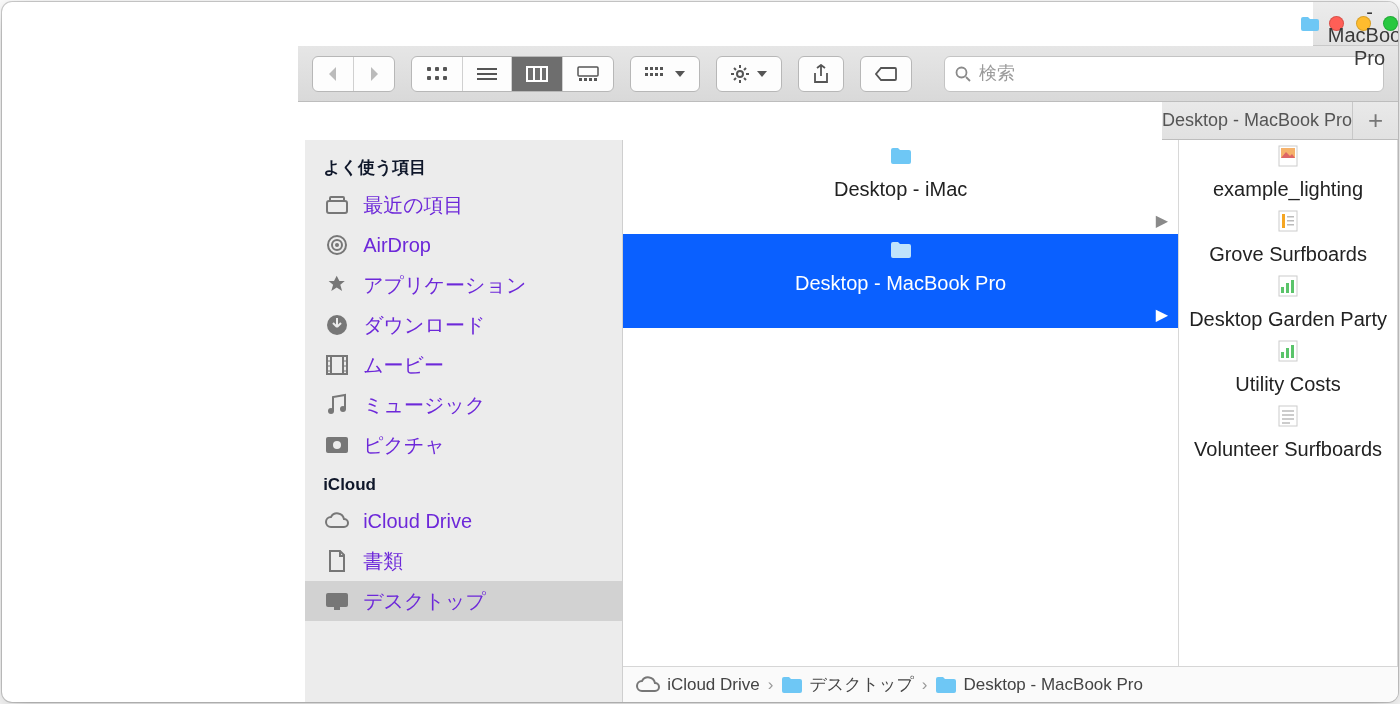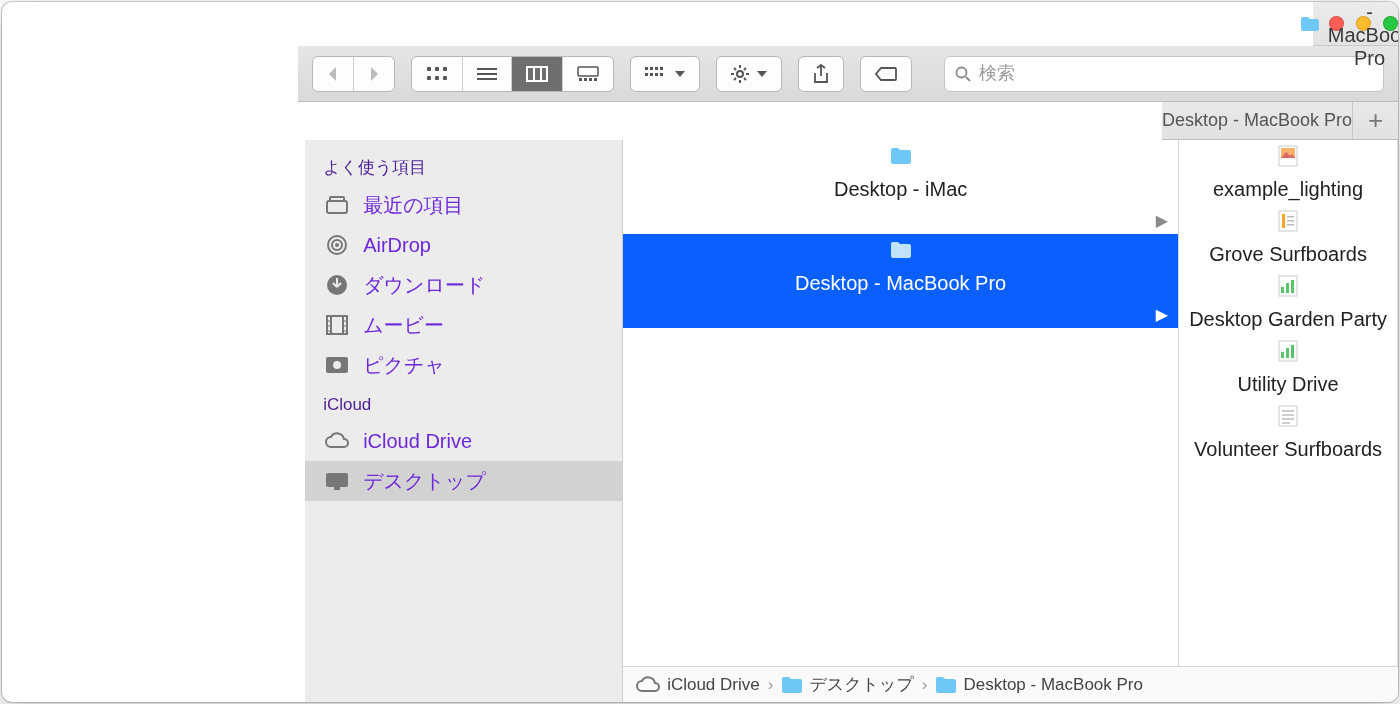--- a/index.html
+++ b/index.html
@@ -76,21 +76,21 @@
     border-bottom:1px solid #bdbdbd; display:flex; align-items:center;
   }
   .tabbar .tabtitle { flex:1; text-align:center; font-size:18px; color:#555; }
   .newtab { width:46px; text-align:center; font-size:26px; color:#777; border-left:1px solid #c8c8c8; height:100%; display:flex;align-items:center;justify-content:center; cursor:pointer;}
   
   .main { flex:1; display:flex; min-height:0;}
   .sidebar {
     width: 318px; background:#ececec; border-right:1px solid #cfcfcf;
     overflow-y:auto; padding-top:6px;
   }
-  .sb-header { font-size:17px; color:#4c1d95; padding:10px 18px 6px; font-weight:400;}
+  .sb-header { font-size:17px; color:#0f172a; padding:10px 18px 6px; font-weight:700;}
   .sb-item {
     display:flex; align-items:center; gap:12px; padding:6px 18px; font-size:20px; color:#6d28d9; cursor:pointer;
   }
   .sb-item.selected { background:#d2d2d2; }
   .sb-item .icon { width:28px; height:28px; display:flex; align-items:center; justify-content:center; color:#6f6f73;}
   .columns { flex:1; display:flex; flex-direction:column; min-width:0;}
   .colwrap { flex:1; display:flex; min-height:0;}
   .col {
     border-right:1px solid #d8d8d8; overflow-y:auto; min-height:0;
   }
@@ -288,20 +288,28 @@
               <circle cx="12" cy="12" r="9" fill="none" stroke="#777" stroke-width="2"></circle>
               <circle cx="12" cy="12" r="5" fill="none" stroke="#777" stroke-width="2"></circle>
               <circle cx="12" cy="12" r="2" fill="#777"></circle>
             </svg>
           </span>
           <span>AirDrop</span>
         </div>
         <div class="sb-item">
           <span class="icon">
             <svg width="24" height="24" viewBox="0 0 24 24">
+              <path fill="#777" d="M12 2l3 6h6l-5 4 2 7-6-4-6 4 2-7-5-4h6z" transform="scale(.9) translate(1,1)"></path>
+            </svg>
+          </span>
+          <span>アプリケーション</span>
+        </div>
+        <div class="sb-item">
+          <span class="icon">
+            <svg width="24" height="24" viewBox="0 0 24 24">
               <circle cx="12" cy="12" r="10" fill="#777"></circle>
               <path fill="#ececec" d="M12 5v9m0 0l-4-4m4 4l4-4" stroke="#ececec" stroke-width="2"></path>
             </svg>
           </span>
           <span>ダウンロード</span>
         </div>
         <div class="sb-item">
           <span class="icon">
             <svg width="24" height="22" viewBox="0 0 24 22">
               <rect x="2" y="2" width="20" height="18" fill="none" stroke="#777" stroke-width="2"></rect>
@@ -312,35 +320,54 @@
               <line x1="2" y1="17" x2="6" y2="17" stroke="#777"></line>
               <line x1="18" y1="7" x2="22" y2="7" stroke="#777"></line>
               <line x1="18" y1="12" x2="22" y2="12" stroke="#777"></line>
               <line x1="18" y1="17" x2="22" y2="17" stroke="#777"></line>
             </svg>
           </span>
           <span>ムービー</span>
         </div>
         <div class="sb-item">
           <span class="icon">
+            <svg width="22" height="24" viewBox="0 0 22 24">
+              <path fill="none" stroke="#777" stroke-width="2" d="M7 18V4l12-2v14"></path>
+              <circle cx="5" cy="18" r="3" fill="#777"></circle>
+              <circle cx="17" cy="16" r="3" fill="#777"></circle>
+            </svg>
+          </span>
+          <span>ミュージック</span>
+        </div>
+        <div class="sb-item">
+          <span class="icon">
             <svg width="26" height="20" viewBox="0 0 26 20">
               <rect x="2" y="2" width="22" height="16" rx="2" fill="#777"></rect>
               <circle cx="13" cy="10" r="4" fill="#ececec"></circle>
             </svg>
           </span>
           <span>ピクチャ</span>
         </div>
         <div class="sb-header">iCloud</div>
         <div class="sb-item">
           <span class="icon">
             <svg width="26" height="18" viewBox="0 0 26 18">
               <path fill="none" stroke="#777" stroke-width="2" d="M7 15a5 5 0 0 1 0-10 7 7 0 0 1 13 2 4 4 0 0 1 0 8z"></path>
             </svg>
           </span>
           <span>iCloud Drive</span>
+        </div>
+        <div class="sb-item">
+          <span class="icon">
+            <svg width="20" height="24" viewBox="0 0 20 24">
+              <path fill="none" stroke="#777" stroke-width="2" d="M3 2h10l4 4v16H3z"></path>
+              <path fill="none" stroke="#777" stroke-width="2" d="M13 2v5h5"></path>
+            </svg>
+          </span>
+          <span>書類</span>
         </div>
         <div class="sb-item selected">
           <span class="icon">
             <svg width="26" height="20" viewBox="0 0 26 20">
               <rect x="2" y="2" width="22" height="14" rx="2" fill="#777"></rect>
               <rect x="10" y="16" width="6" height="3" fill="#777"></rect>
             </svg>
           </span>
           <span>デスクトップ</span>
         </div>
@@ -403,21 +430,21 @@
             </div>
             <div class="row">
               <span class="ficon">
                 <svg width="20" height="22" viewBox="0 0 20 22">
                   <rect x="1" y="1" width="18" height="20" fill="#fff" stroke="#ccc"></rect>
                   <rect x="3" y="12" width="3" height="6" fill="#5ac46a"></rect>
                   <rect x="8" y="8" width="3" height="10" fill="#5ac46a"></rect>
                   <rect x="13" y="5" width="3" height="13" fill="#5ac46a"></rect>
                 </svg>
               </span>
-              <span>Utility Drive</span>
+              <span>Utility Costs</span>
             </div>
             <div class="row">
               <span class="ficon">
                 <svg width="20" height="22" viewBox="0 0 20 22">
                   <rect x="1" y="1" width="18" height="20" fill="#fff" stroke="#ccc"></rect>
                   <line x1="4" y1="6" x2="16" y2="6" stroke="#bbb" stroke-width="1.5"></line>
                   <line x1="4" y1="10" x2="16" y2="10" stroke="#bbb" stroke-width="1.5"></line>
                   <line x1="4" y1="14" x2="16" y2="14" stroke="#bbb" stroke-width="1.5"></line>
                   <line x1="4" y1="18" x2="12" y2="18" stroke="#bbb" stroke-width="1.5"></line>
                 </svg>

